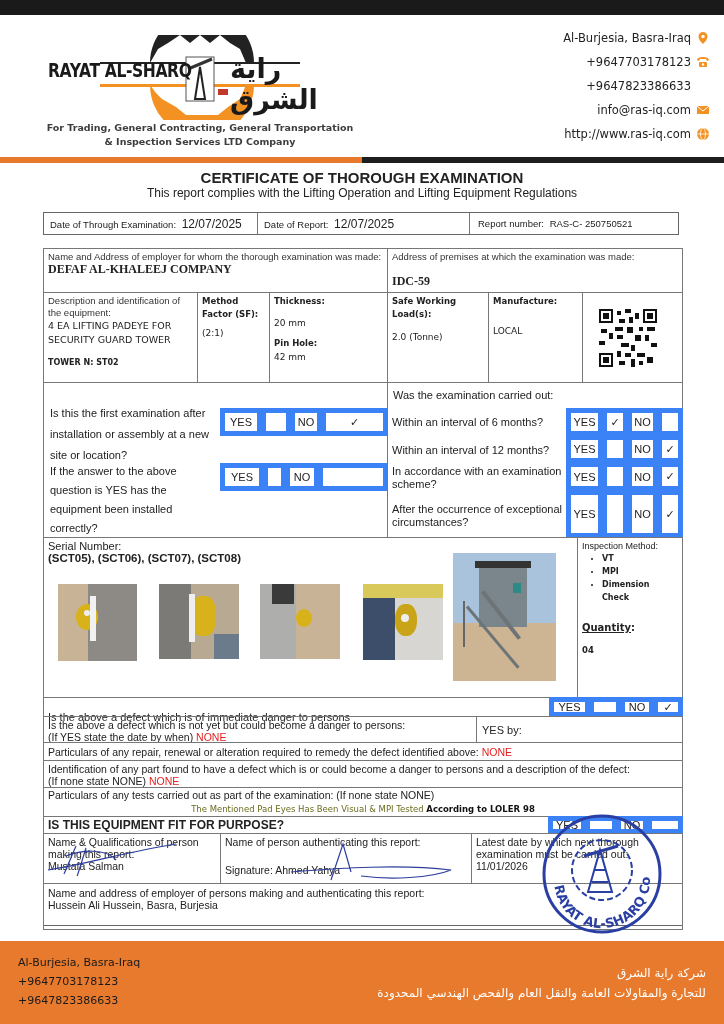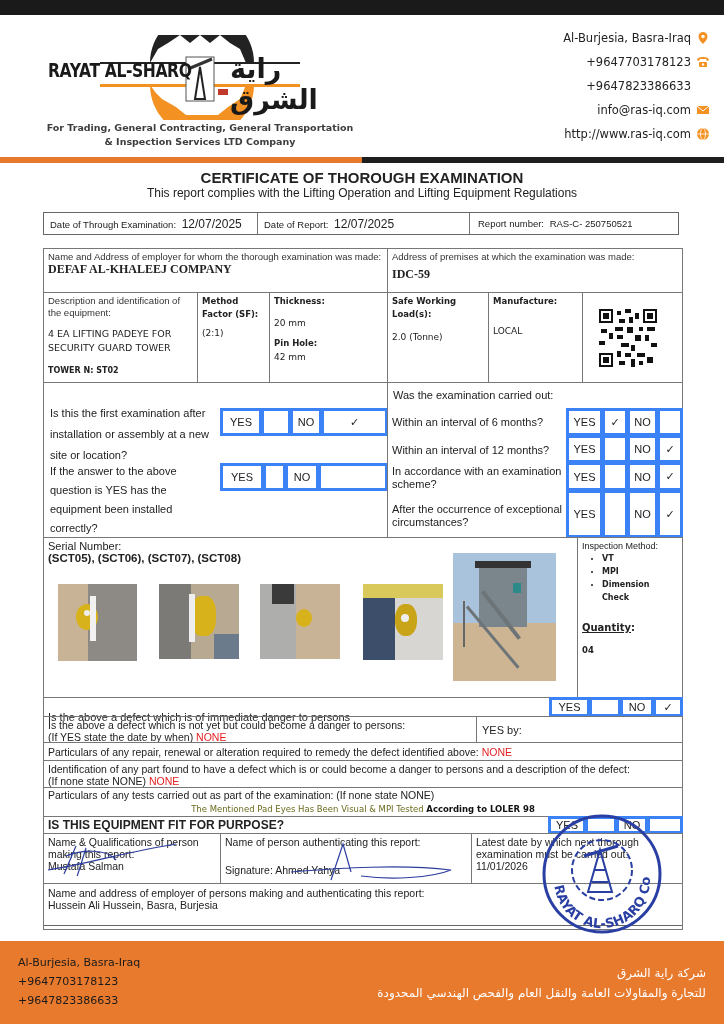--- a/index.html
+++ b/index.html
@@ -21,21 +21,21 @@
   .subtitle{position:absolute;left:0;top:186px;width:724px;text-align:center;font-size:12px}
   .box{position:absolute;border:1px solid #666}
   .cell{position:absolute;border:1px solid #777;font-size:10px;line-height:12px;padding:2px 4px}
   .lbl{font-size:9.5px;color:#333}
   .big{font-size:12px}
   .bold{font-weight:bold}
   .serif{font-family:"Liberation Serif",serif}
   .sans2{font-family:"DejaVu Sans",sans-serif}
   .red{color:#e41e1e}
   .green{color:#6b6b1e}
-  .yn{position:absolute;border:3px solid #3b82f6;font-size:11px;text-align:center;display:flex;align-items:center;justify-content:center}
+  .yn{position:absolute;border:5px solid #3b82f6;font-size:11px;text-align:center;display:flex;align-items:center;justify-content:center}
   .photo{position:absolute;overflow:hidden}
   .footer{position:absolute;left:0;top:941px;width:724px;height:83px;background:#e87a2e}
   .footer .l{position:absolute;left:18px;top:12px;font-family:"DejaVu Sans",sans-serif;font-size:11px;line-height:19px;color:#1a1a1a}
   .footer .r{position:absolute;right:18px;top:22px;text-align:right;font-family:"DejaVu Sans",sans-serif;font-size:12px;line-height:20px;color:#fff;direction:rtl}
   .stamp{position:absolute;left:540px;top:812px;width:124px;height:124px}
 </style>
 </head>
 <body>
 
 <div class="topbar"></div>
@@ -122,26 +122,26 @@
 
 <div class="box" style="left:43px;top:248px;width:640px;height:678px"></div>
 
 <div class="cell" style="left:43px;top:248px;width:345px;height:45px">
   <div class="lbl">Name and Address of employer for whom the thorough examination was made:</div>
   <div class="serif bold big">DEFAF AL-KHALEEJ COMPANY</div>
 </div>
 
 <div class="cell" style="left:387px;top:248px;width:296px;height:45px">
   <div class="lbl">Address of premises at which the examination was made:</div>
-  <div class="serif bold big" style="margin-top:5px">IDC-59</div>
+  <div class="serif bold big" style="margin-top:12px">IDC-59</div>
 </div>
 
 <div class="cell" style="left:43px;top:292px;width:155px;height:91px">
   <div class="lbl">Description and identification of the equipment:</div>
-  <div class="sans2" style="font-size:9.5px;margin-top:8px;line-height:14px">4 EA LIFTING PADEYE FOR SECURITY GUARD TOWER</div>
+  <div class="sans2" style="font-size:9.5px;line-height:14px">4 EA LIFTING PADEYE FOR SECURITY GUARD TOWER</div>
   <div class="sans2 bold" style="font-size:8px;margin-top:10px">TOWER N: ST02</div>
 </div>
 <div class="cell" style="left:197px;top:292px;width:73px;height:91px">
   <div class="sans2 bold" style="font-size:8.5px;line-height:13px">Method Factor (SF):</div>
   <div class="sans2" style="font-size:9px;margin-top:6px">(2:1)</div>
 </div>
 <div class="cell" style="left:269px;top:292px;width:119px;height:91px">
   <div class="sans2 bold" style="font-size:8.5px">Thickness:</div>
   <div class="sans2" style="font-size:9px;margin-top:10px">20 mm</div>
   <div class="sans2 bold" style="font-size:8.5px;margin-top:8px">Pin Hole:</div>

